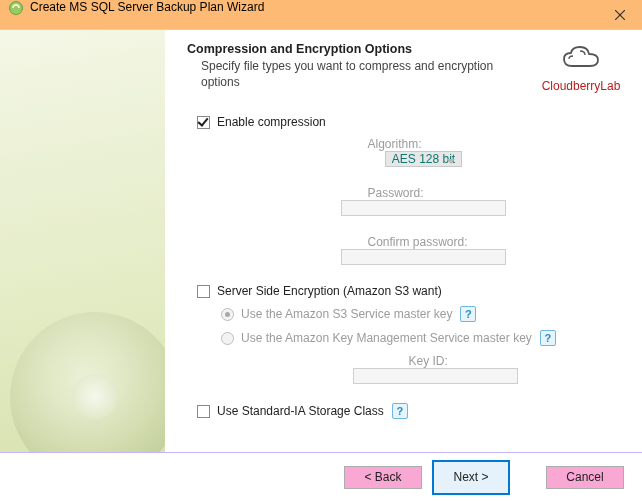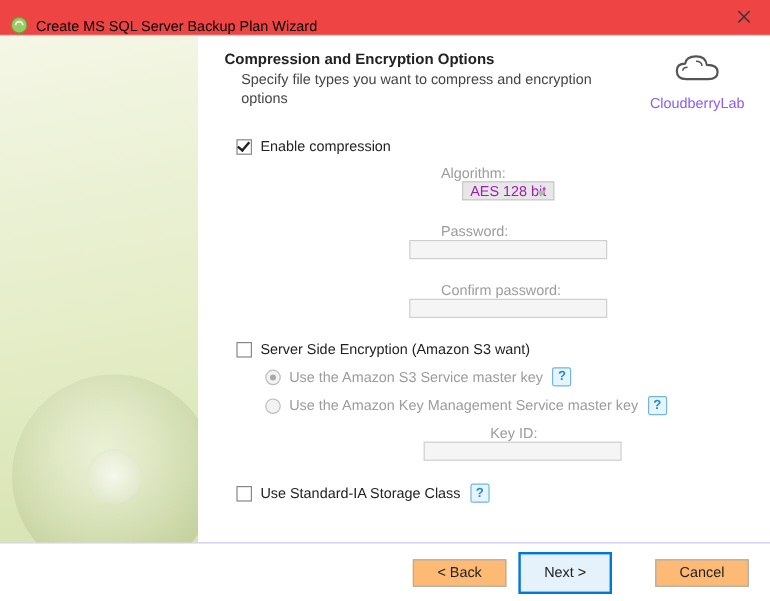--- a/index.html
+++ b/index.html
@@ -9,23 +9,23 @@
     font-size: 12px;
     color: #333;
     background: #fff;
     width: 642px;
     height: 501px;
     overflow: hidden;
   }
   .titlebar {
     height: 30px;
     display: flex;
-    align-items: flex-end;
+    align-items: flex-start;
     border-bottom: 1px solid #d0d0d0;
-    background: #ef4444;
+    background: #fdba74;
     padding-left: 8px;
   }
   .titlebar .app-icon {
     width: 16px; height: 16px;
     margin-right: 6px;
     display: inline-flex;
     align-items: center; justify-content: center;
   }
   .titlebar .title { flex: 1; font-size: 12px; color: #000; }
   .titlebar .close {
@@ -65,21 +65,21 @@
   .main {
     flex: 1;
     padding: 12px 16px 8px 22px;
     position: relative;
   }
   .header-row { display: flex; }
   .header-text { flex: 1; padding-right: 10px; }
   .step-title { font-weight: 700; font-size: 12.5px; color: #222; margin-bottom: 2px; }
   .step-sub { font-size: 12px; color: #444; margin-left: 14px; max-width: 300px; line-height: 1.35; }
   .brand { text-align: center; width: 90px; }
-  .brand-name { font-size: 12px; color: #8b5cf6; margin-top: 2px; }
+  .brand-name { font-size: 12px; color: #b91c1c; margin-top: 2px; }
 
   .form { margin-top: 22px; margin-left: 10px; }
   .row { display: flex; align-items: center; margin-bottom: 8px; }
   .cb {
     appearance: none;
     width: 13px; height: 13px;
     border: 1px solid #888;
     margin: 0 7px 0 0;
     position: relative;
     background: #fff;
@@ -109,21 +109,21 @@
     padding: 0 4px;
     font-size: 12px;
   }
   .field-input:disabled { background: #f5f5f5; color: #aaa; }
   .select-dis {
     flex: 1;
     max-width: 278px;
     height: 35px;
     border: 1px solid #c8c8c8;
     background: #e7e7e7;
-    color: #a21caf;
+    color: #0f766e;
     font-size: 12px;
     display: flex;
     align-items: center;
     padding: 0 6px;
     position: relative;
   }
   .select-dis .caret {
     position: absolute; right: 6px; top: 7px;
     width: 0; height: 0;
     border-left: 4px solid transparent;
@@ -168,21 +168,21 @@
     align-items: center;
     justify-content: flex-end;
     padding-right: 18px;
     gap: 10px;
     background: #fff;
   }
   .btn {
     min-width: 78px;
     height: 23px;
     border: 1px solid #adadad;
-    background: #fdba74;
+    background: #f9a8d4;
     font-size: 12px;
     color: #222;
     padding: 0 14px;
     cursor: pointer;
   }
   .btn-primary {
     border: 2px solid #0078d7;
     background: #e5f1fb;
     height: 35px;
   }

